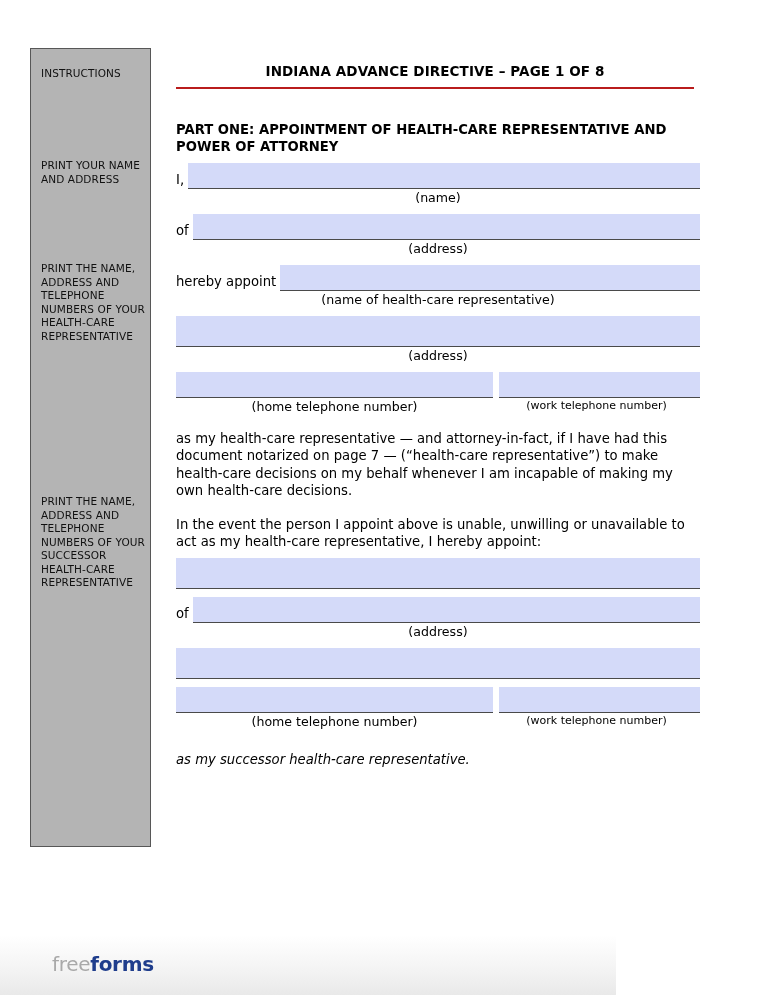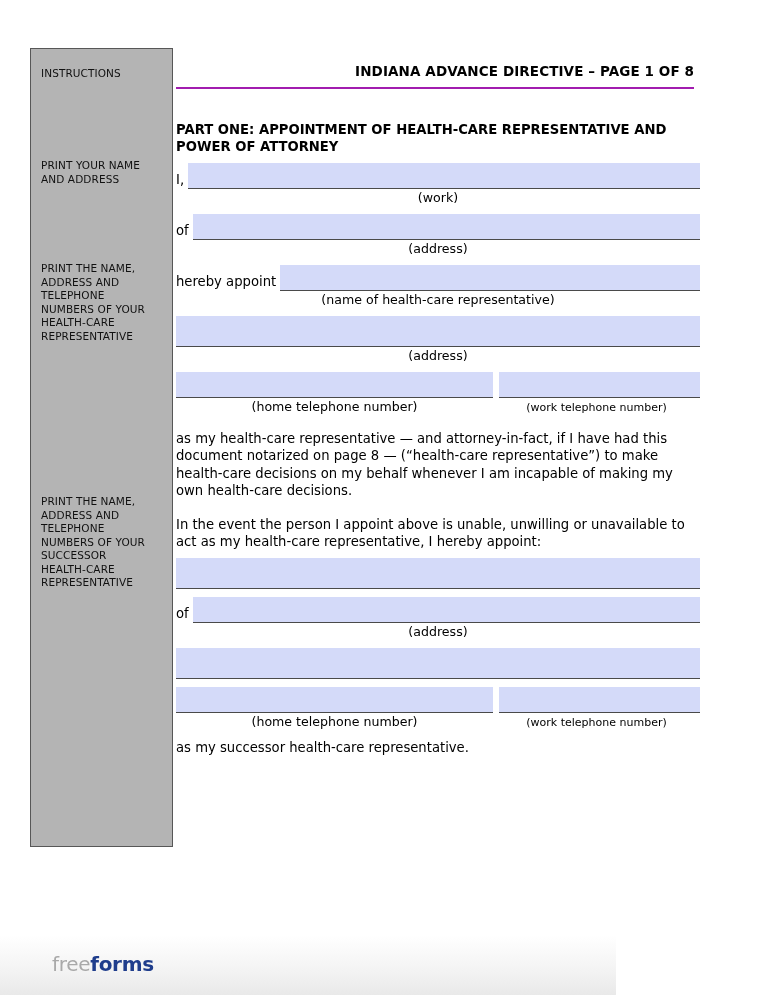--- a/index.html
+++ b/index.html
@@ -23,21 +23,21 @@
     width: 768px;
     height: 995px;
     background: #ffffff;
   }
 
   
   #sidebar {
     position: absolute;
     left: 30px;
     top: 48px;
-    width: 143px;
+    width: 121px;
     height: 799px;
     background: #b4b4b4;
     border: 1px solid #575757;
     box-sizing: border-box;
   }
   .side-note {
     position: absolute;
     left: 10px;
     width: 128px;
     font-size: 10.5px;
@@ -56,27 +56,27 @@
   
   #main {
     position: absolute;
     left: 176px;
     top: 48px;
     width: 524px;
   }
 
   
   #doc-title {
-    text-align: right;
+    text-align: center;
     font-size: 13.5px;
     font-weight: bold;
     letter-spacing: 0.1px;
     margin: 15px 0 0 0;
     padding-bottom: 8px;
-    border-bottom: 2px solid #a21caf;
+    border-bottom: 2px solid #b91c1c;
     width: 518px;
   }
 
   
   #part-heading {
     font-size: 13.2px;
     font-weight: bold;
     line-height: 17px;
     margin-top: 32px;
     width: 510px;
@@ -113,33 +113,32 @@
   
   .caption {
     font-size: 12.6px;
     line-height: 16px;
     text-align: center;
     margin-top: 1px;
   }
   .caption-row {
     display: flex;
     margin-top: 1px;
-    align-items: flex-end;
   }
   .caption-row .c1 { flex: 0 0 317px; text-align: center; font-size: 12.6px; }
   .caption-row .c2 { flex: 1 1 auto;  text-align: center; font-size: 11px; }
 
   
   .para {
     font-size: 13.2px;
     line-height: 17.4px;
     margin-top: 16px;
     width: 512px;
   }
-  .para.tight { margin-top: 10px; }
+  .para.tight { margin-top: 22px; font-style: italic; }
 
   
   #footer {
     position: absolute;
     left: 0;
     bottom: 0;
     width: 616px;
     height: 60px;
     background: linear-gradient(to bottom, #ffffff 0%, #f4f4f4 55%, #e9e9e9 100%);
   }
@@ -195,21 +194,21 @@
   <div id="main">
 
     <div id="doc-title">INDIANA ADVANCE DIRECTIVE – PAGE 1 OF 8</div>
 
     <div id="part-heading">PART ONE:  APPOINTMENT OF HEALTH-CARE REPRESENTATIVE AND POWER OF ATTORNEY</div>
 
     <div class="frow">
       <div class="flabel">I,</div>
       <div class="fieldbox"></div>
     </div>
-    <div class="caption">(work)</div>
+    <div class="caption">(name)</div>
 
     <div class="frow">
       <div class="flabel">of</div>
       <div class="fieldbox"></div>
     </div>
     <div class="caption">(address)</div>
 
     <div class="frow">
       <div class="flabel">hereby appoint</div>
       <div class="fieldbox"></div>
@@ -224,21 +223,21 @@
     <div class="frow split">
       <div class="fieldbox halfL"></div>
       <div class="gap"></div>
       <div class="fieldbox halfR"></div>
     </div>
     <div class="caption-row">
       <div class="c1">(home telephone number)</div>
       <div class="c2">(work telephone number)</div>
     </div>
 
-    <div class="para">as my health-care representative — and attorney-in-fact, if I have had this document notarized on page 8 — (“health-care representative”) to make health-care decisions on my behalf whenever I am incapable of making my own health-care decisions.</div>
+    <div class="para">as my health-care representative — and attorney-in-fact, if I have had this document notarized on page 7 — (“health-care representative”) to make health-care decisions on my behalf whenever I am incapable of making my own health-care decisions.</div>
 
     <div class="para">In the event the person I appoint above is unable, unwilling or unavailable to act as my health-care representative, I hereby appoint:</div>
 
     <div class="frow">
       <div class="fieldbox tall"></div>
     </div>
 
     <div class="frow">
       <div class="flabel">of</div>
       <div class="fieldbox"></div>

